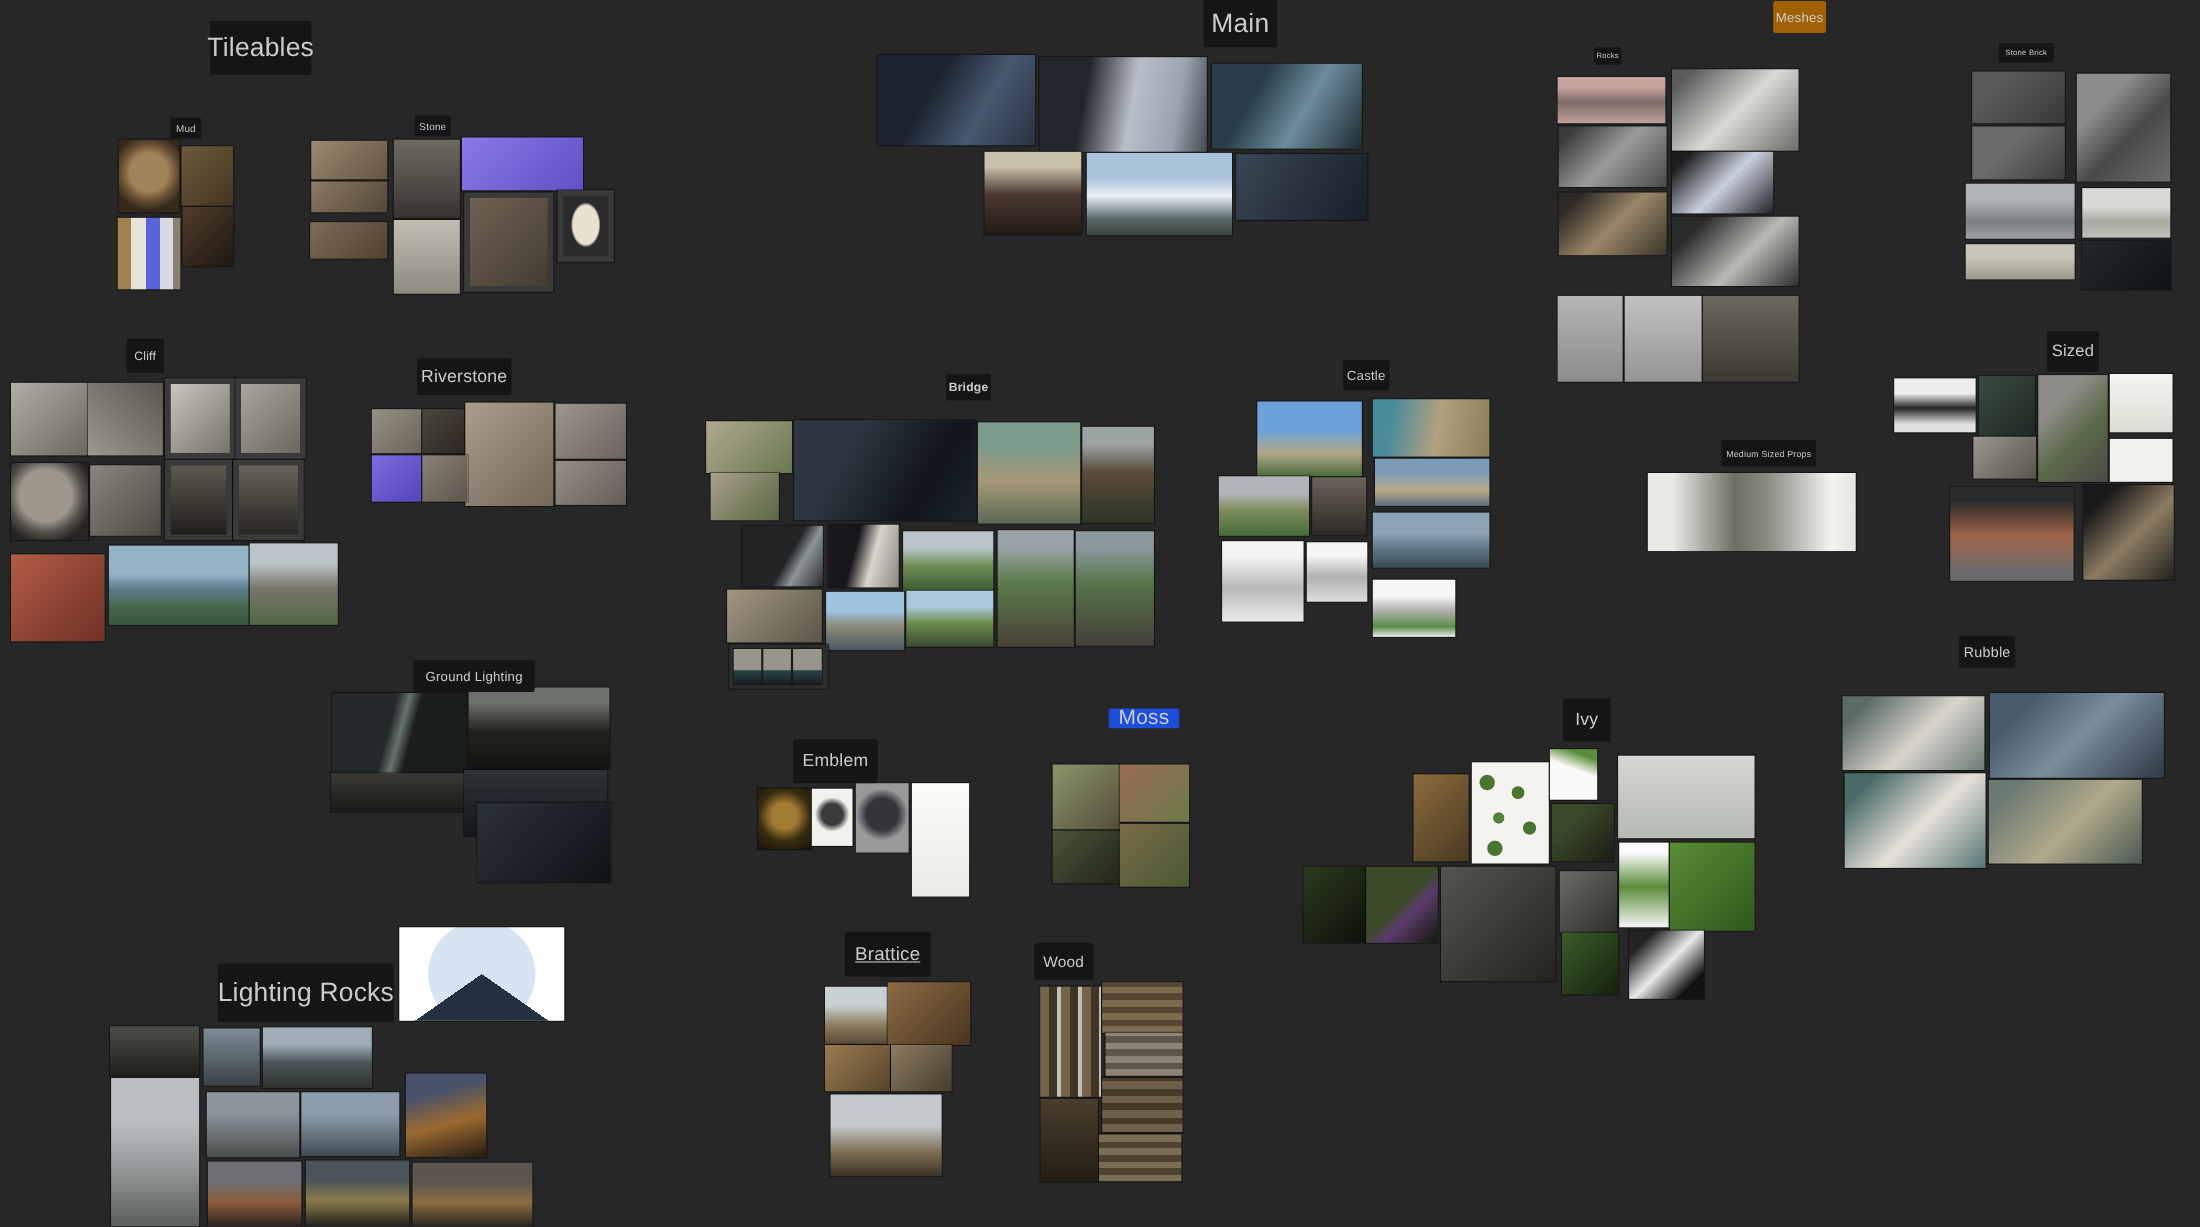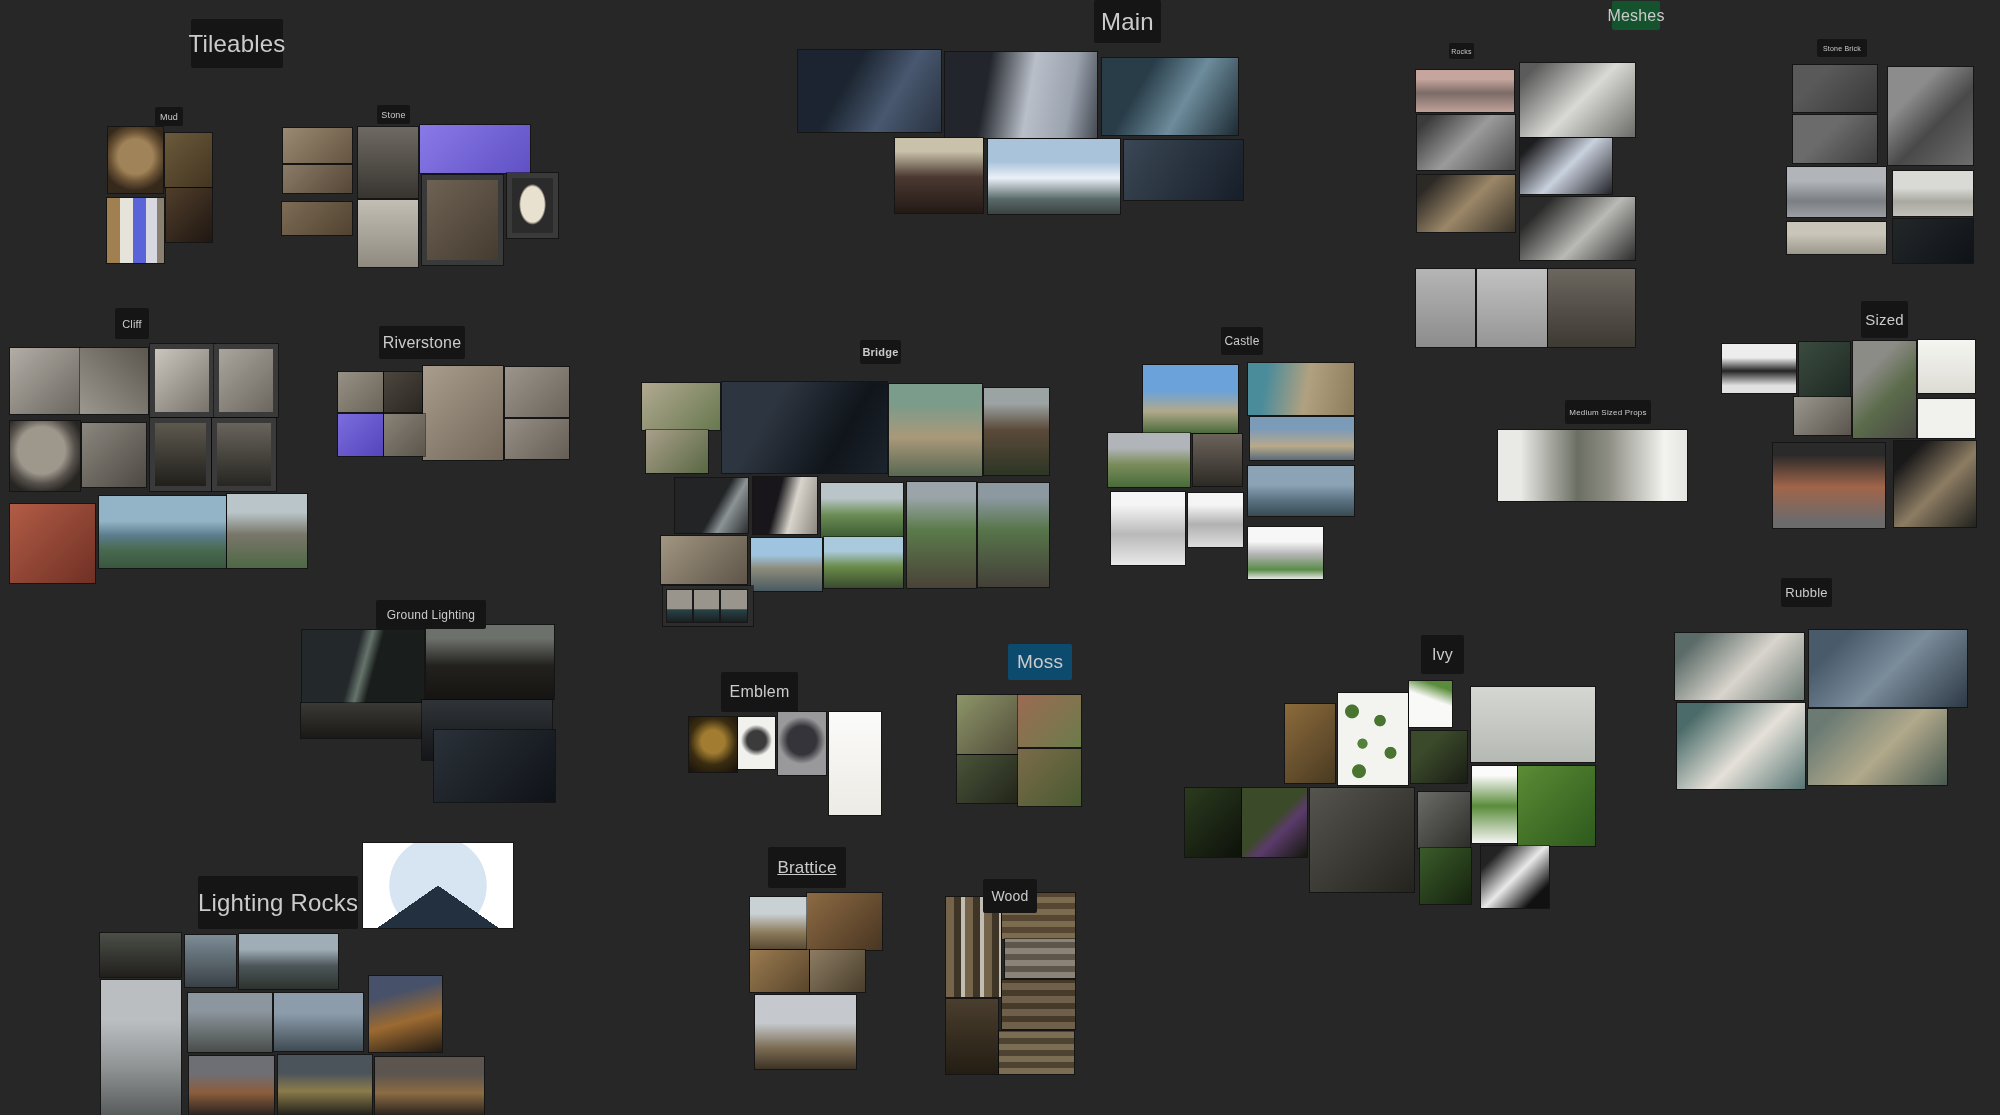--- a/index.html
+++ b/index.html
@@ -150,31 +150,31 @@
     <div class="tile" style="left: 755px; top: 995px; width: 101px; height: 74px; background: linear-gradient(rgb(197, 201, 205) 0px, rgb(197, 201, 205) 38%, rgb(123, 107, 83) 72%, rgb(61, 51, 37));"></div>
     <div class="tile" style="left: 946px; top: 897px; width: 55px; height: 100px; background: repeating-linear-gradient(90deg, rgb(117, 100, 74) 0px, rgb(117, 100, 74) 8px, rgb(63, 53, 38) 8px, rgb(63, 53, 38) 15px, rgb(193, 189, 179) 15px, rgb(193, 189, 179) 19px);"></div>
     <div class="tile" style="left: 1002px; top: 893px; width: 73px; height: 46px; background: repeating-linear-gradient(0deg, rgb(123, 107, 79) 0px, rgb(123, 107, 79) 6px, rgb(87, 71, 50) 6px, rgb(87, 71, 50) 12px);"></div>
     <div class="tile" style="left: 1005px; top: 939px; width: 70px; height: 39px; background: repeating-linear-gradient(0deg, rgb(140, 131, 119) 0px, rgb(140, 131, 119) 6px, rgb(94, 86, 74) 6px, rgb(94, 86, 74) 12px);"></div>
     <div class="tile" style="left: 1002px; top: 980px; width: 73px; height: 49px; background: repeating-linear-gradient(0deg, rgb(110, 96, 74) 0px, rgb(110, 96, 74) 7px, rgb(70, 58, 40) 7px, rgb(70, 58, 40) 13px);"></div>
     <div class="tile" style="left: 946px; top: 999px; width: 52px; height: 75px; background: linear-gradient(rgb(74, 62, 46), rgb(35, 29, 19));"></div>
     <div class="tile" style="left: 999px; top: 1031px; width: 75px; height: 43px; background: repeating-linear-gradient(0deg, rgb(123, 109, 83) 0px, rgb(123, 109, 83) 6px, rgb(78, 66, 48) 6px, rgb(78, 66, 48) 12px);"></div>
     <div class="glabel" style="left: 191px; top: 19px; width: 92px; height: 49px; font-size: 24px; background: rgb(21, 21, 21); color: rgb(203, 203, 203);">Tileables</div>
     <div class="glabel" style="left: 1094px; top: 0px; width: 67px; height: 43px; font-size: 24px; background: rgb(21, 21, 21); color: rgb(203, 203, 203);">Main</div>
     <div class="glabel" style="left: 198px; top: 876px; width: 160px; height: 53px; font-size: 24px; background: rgb(21, 21, 21); color: rgb(203, 203, 203);">Lighting Rocks</div>
-    <div class="glabel" style="left: 1612px; top: 1px; width: 48px; height: 29px; font-size: 16px; background: #14532d; color: rgb(203, 203, 203);">Meshes</div>
+    <div class="glabel" style="left: 1612px; top: 1px; width: 48px; height: 29px; font-size: 12px; background: #a16207; color: rgb(203, 203, 203);">Meshes</div>
     <div class="glabel" style="left: 155px; top: 107px; width: 28px; height: 19px; font-size: 9px; background: rgb(21, 21, 21); color: rgb(203, 203, 203);">Mud</div>
     <div class="glabel" style="left: 377px; top: 105px; width: 33px; height: 19px; font-size: 9px; background: rgb(21, 21, 21); color: rgb(203, 203, 203);">Stone</div>
     <div class="glabel" style="left: 1449px; top: 43px; width: 25px; height: 16px; font-size: 7px; background: rgb(21, 21, 21); color: rgb(203, 203, 203);">Rocks</div>
     <div class="glabel" style="left: 1817px; top: 39px; width: 50px; height: 18px; font-size: 7px; background: rgb(21, 21, 21); color: rgb(203, 203, 203);">Stone Brick</div>
     <div class="glabel" style="left: 115px; top: 308px; width: 34px; height: 31px; font-size: 11px; background: rgb(21, 21, 21); color: rgb(203, 203, 203);">Cliff</div>
     <div class="glabel" style="left: 379px; top: 326px; width: 86px; height: 33px; font-size: 16px; background: rgb(21, 21, 21); color: rgb(203, 203, 203);">Riverstone</div>
     <div class="glabel" style="left: 860px; top: 340px; width: 41px; height: 24px; font-size: 11px; background: rgb(21, 21, 21); color: rgb(203, 203, 203); font-weight: bold;">Bridge</div>
     <div class="glabel" style="left: 1221px; top: 327px; width: 42px; height: 28px; font-size: 12px; background: rgb(21, 21, 21); color: rgb(203, 203, 203);">Castle</div>
     <div class="glabel" style="left: 1861px; top: 301px; width: 47px; height: 37px; font-size: 15px; background: rgb(21, 21, 21); color: rgb(203, 203, 203);">Sized</div>
     <div class="glabel" style="left: 1565px; top: 400px; width: 86px; height: 24px; font-size: 8px; background: rgb(21, 21, 21); color: rgb(203, 203, 203);">Medium Sized Props</div>
     <div class="glabel" style="left: 1781px; top: 578px; width: 51px; height: 29px; font-size: 13px; background: rgb(21, 21, 21); color: rgb(203, 203, 203);">Rubble</div>
     <div class="glabel" style="left: 376px; top: 600px; width: 110px; height: 29px; font-size: 12px; background: rgb(21, 21, 21); color: rgb(203, 203, 203);">Ground Lighting</div>
     <div class="glabel" style="left: 721px; top: 672px; width: 77px; height: 40px; font-size: 16px; background: rgb(21, 21, 21); color: rgb(203, 203, 203);">Emblem</div>
-    <div class="glabel" style="left: 1008px; top: 644px; width: 64px; height: 36px; font-size: 19px; background: #0c4a6e; color: rgb(203, 203, 203);">Moss</div>
+    <div class="glabel" style="left: 1008px; top: 644px; width: 64px; height: 18px; font-size: 19px; background: #1d4ed8; color: rgb(203, 203, 203);">Moss</div>
     <div class="glabel" style="left: 1421px; top: 635px; width: 43px; height: 39px; font-size: 16px; background: rgb(21, 21, 21); color: rgb(203, 203, 203);">Ivy</div>
     <div class="glabel" style="left: 768px; top: 847px; width: 78px; height: 41px; font-size: 17px; background: rgb(21, 21, 21); color: rgb(203, 203, 203); text-decoration: underline;">Brattice</div>
-    <div class="glabel" style="left: 983px; top: 857px; width: 54px; height: 34px; font-size: 14px; background: rgb(21, 21, 21); color: rgb(203, 203, 203); margin-top: 22px;">Wood</div>
+    <div class="glabel" style="left: 940px; top: 857px; width: 54px; height: 34px; font-size: 14px; background: rgb(21, 21, 21); color: rgb(203, 203, 203);">Wood</div>
   </div>
 
 </body></html>

